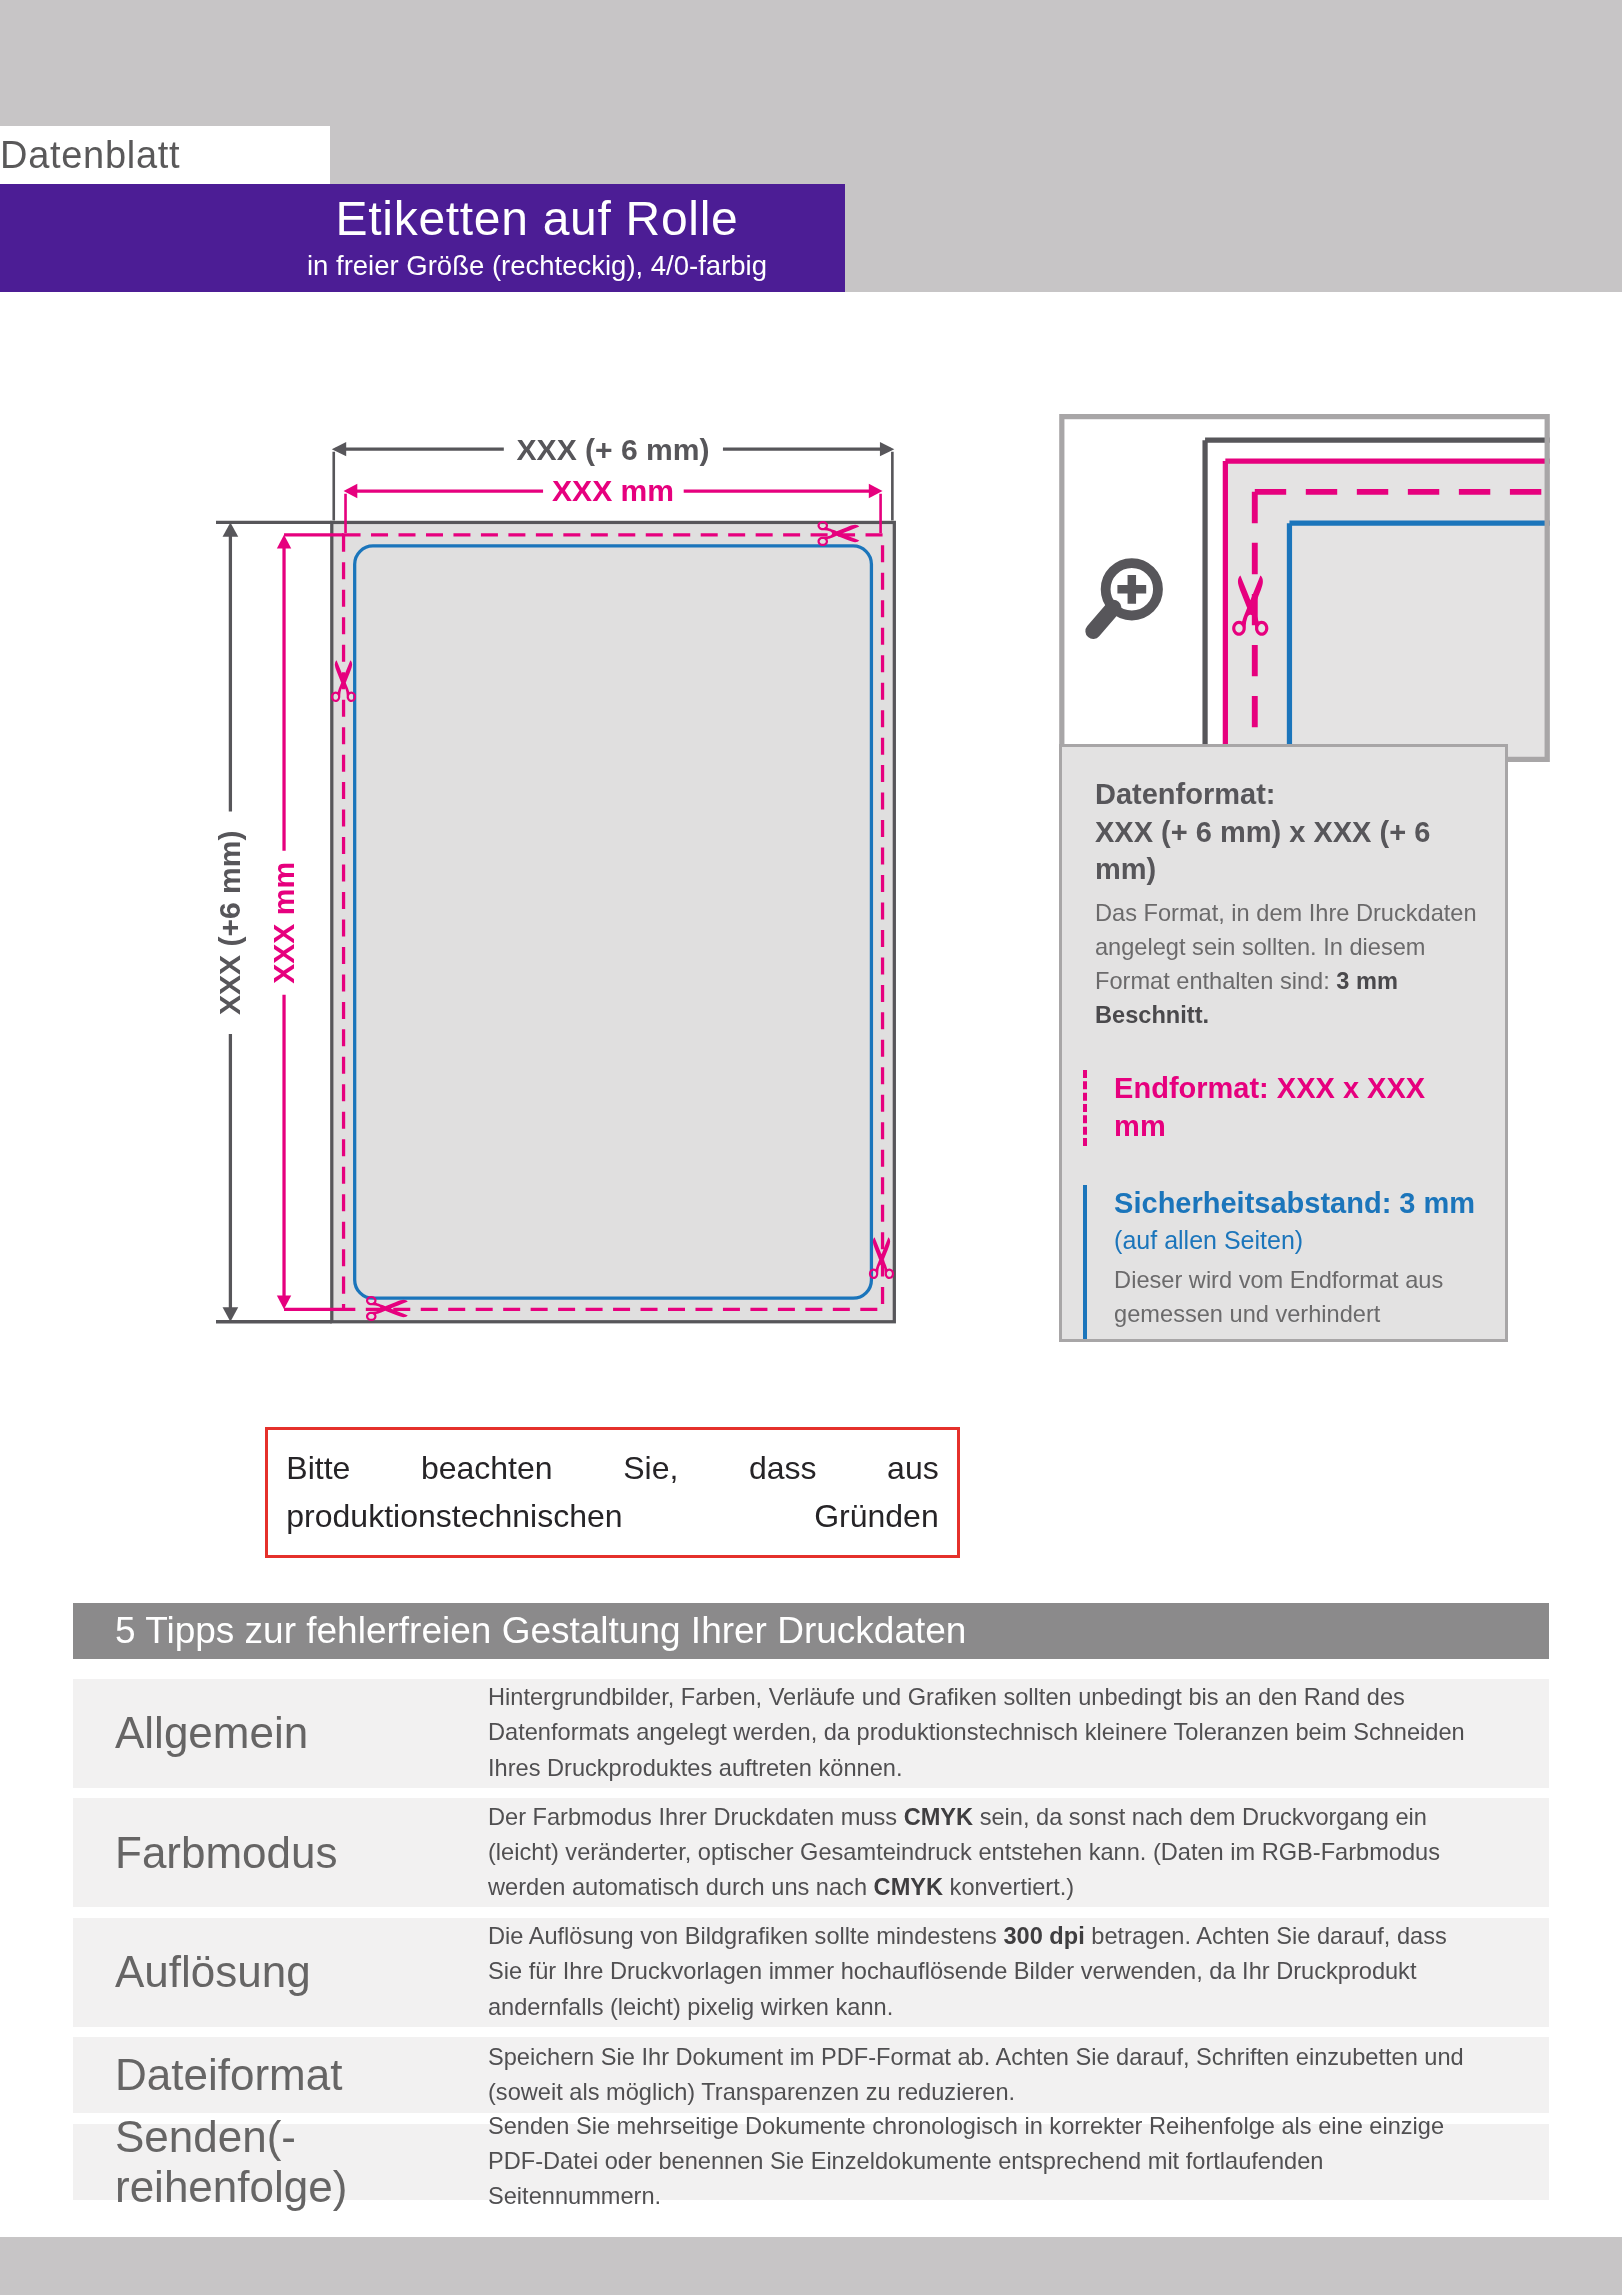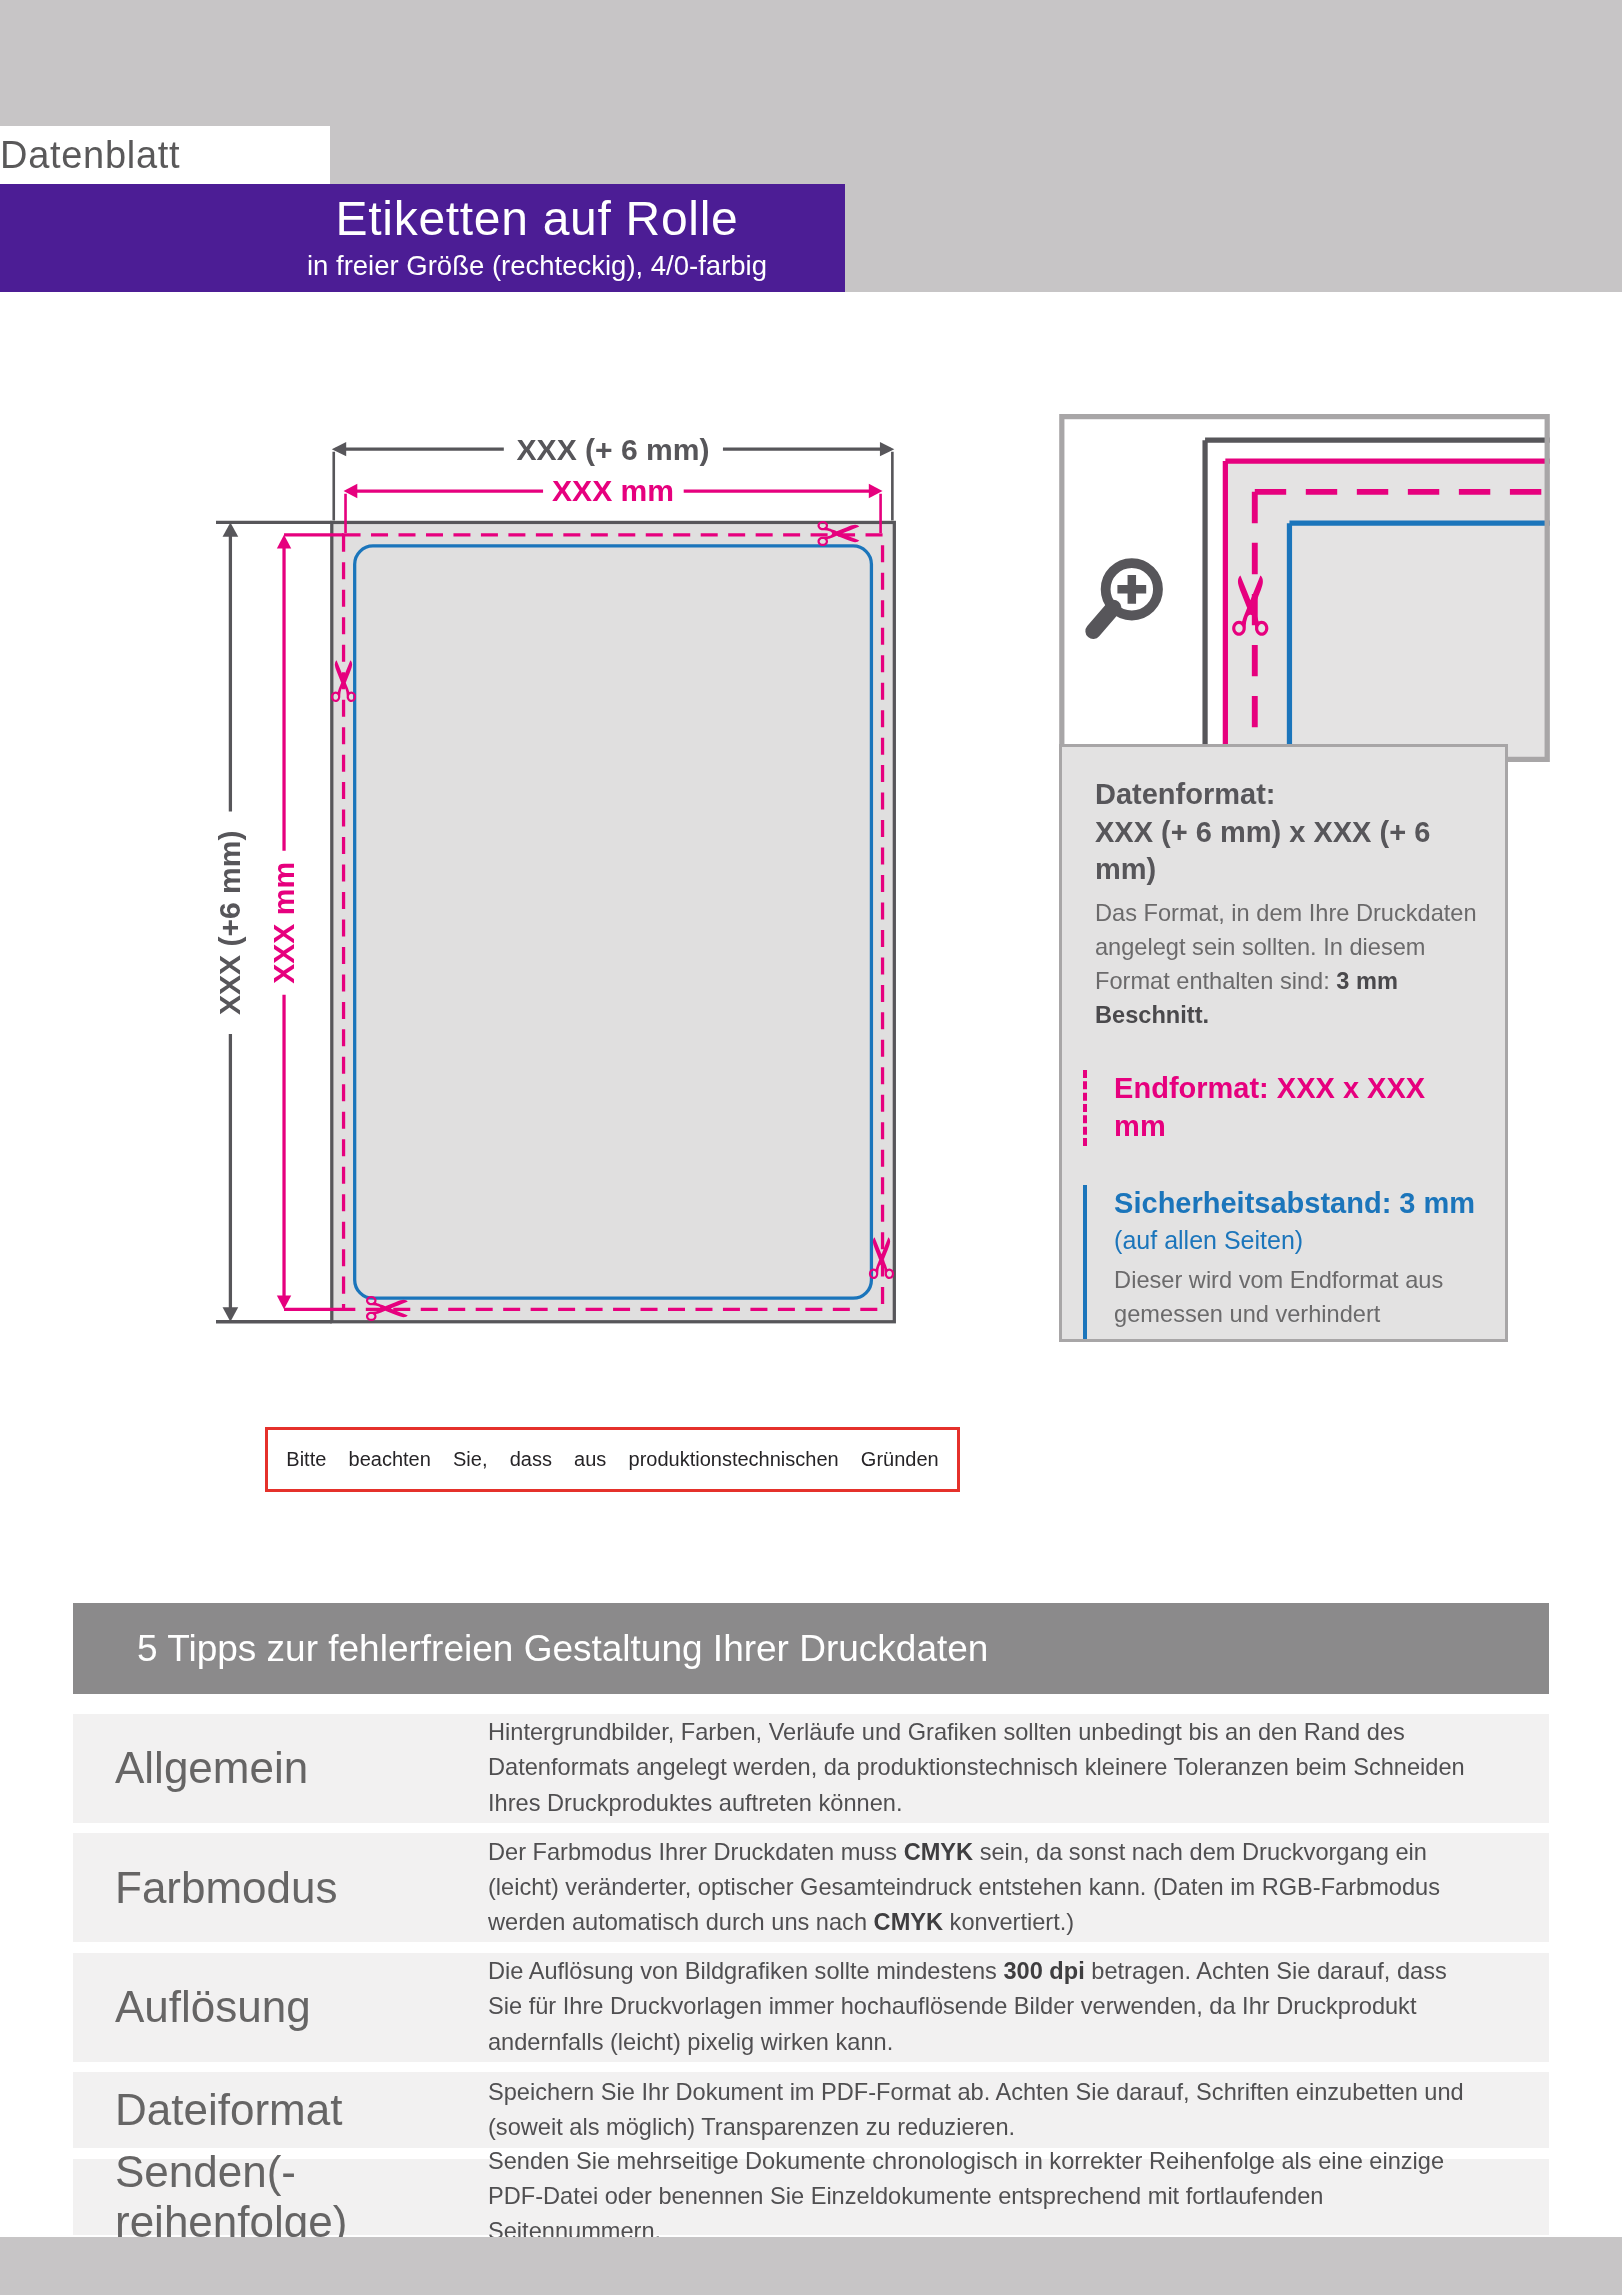--- a/index.html
+++ b/index.html
@@ -33,28 +33,28 @@
   .ip-body{font-size:23.6px;color:#6b6a6b;line-height:1.45;margin-top:6.5px;}
   .ip-body b{color:#4a494c;}
   .endformat-block{margin-top:38px;margin-left:-12.4px;border-left:4.6px dashed #e6007e;padding-left:27.5px;}
   .sicherheit-block{margin-top:39px;margin-left:-12.4px;border-left:4.6px solid #1b75bb;padding-left:27.5px;}
   .magenta-h{color:#e6007e;}
   .blue-h{color:#1b75bb;}
   .blue-sub{font-size:25px;color:#1b75bb;margin-top:1.3px;line-height:1.3;}
 
   
   .notice-box{left:265px;top:1427px;width:695px;box-sizing:border-box;background:#ffffff;
-    border:3.9px solid #e5312b;padding:14.4px 18.3px;font-size:20px;color:#262427;line-height:1.5;}
+    border:3.9px solid #e5312b;padding:14.4px 18.3px;font-size:32px;color:#262427;line-height:1.5;}
   .notice-l1{text-align:justify;text-align-last:justify;}
   .notice-l2{text-align:left;}
 
   
   .tips-section{left:73px;top:1603px;width:1476px;}
-  .tips-bar{height:91px;background:#8b8a8b;color:#ffffff;font-size:37px;
-    display:flex;align-items:center;padding-left:64px;box-sizing:border-box;margin-bottom:19.6px;}
+  .tips-bar{height:56px;background:#8b8a8b;color:#ffffff;font-size:37px;
+    display:flex;align-items:center;padding-left:42px;box-sizing:border-box;margin-bottom:19.6px;}
   .tip-row{display:flex;background:#f2f1f1;margin-bottom:10.5px;align-items:center;}
   .tip-row.h3{height:109px;}
   .tip-row.h2{height:76px;}
   .tip-label{width:415px;box-sizing:border-box;padding-left:42px;font-size:44px;color:#666565;flex:none;}
   .tip-body{width:982px;font-size:23.6px;color:#504f51;line-height:1.5;}
   .tip-body b{color:#3f3e40;}
 
   .footer-band{left:0;top:2237px;width:1623px;height:59px;background:#c7c5c6;}
 </style>
 </head>

